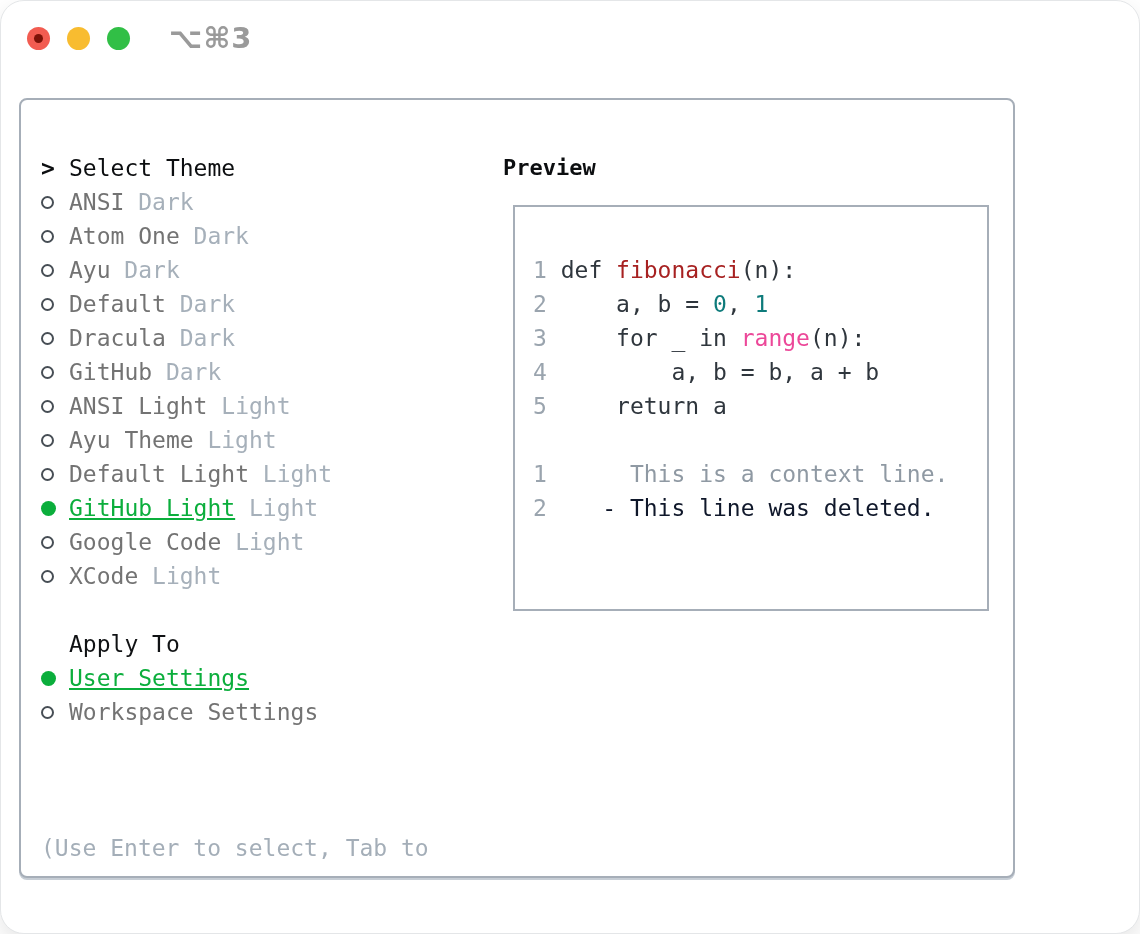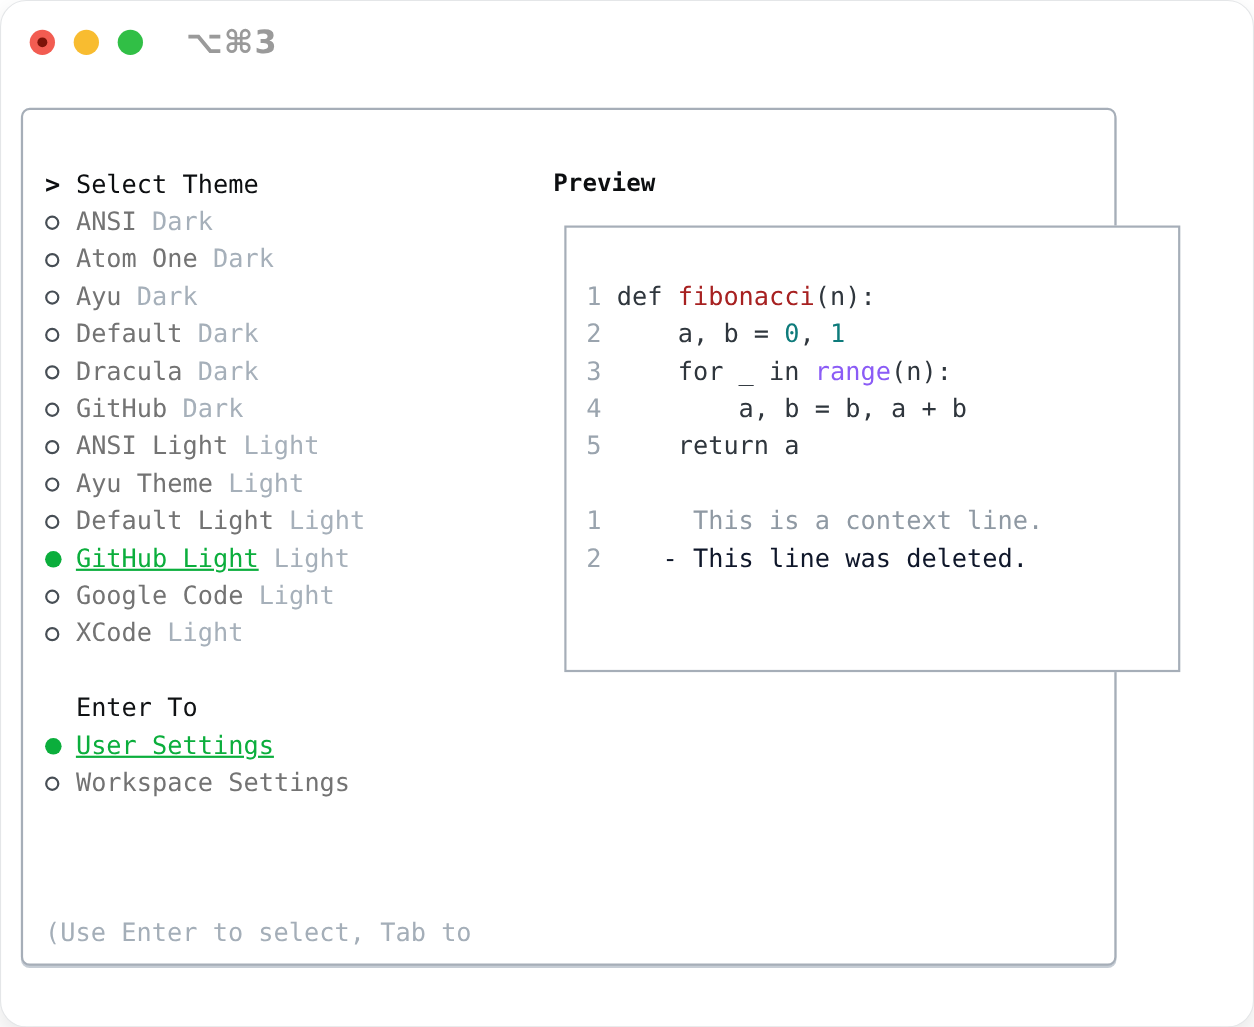--- a/index.html
+++ b/index.html
@@ -33,28 +33,28 @@
   .name{color:#737373;}
   .name.bold-title{color:#0c0e10;font-weight:normal;}
   .name.apply-title{color:#101214;}
   .name.selected{color:#0bae3c;text-decoration:underline;}
   .tag{color:#a6b0ba;margin-left:13.8px;}
   .hint{font-size:23px;line-height:34px;color:#a4aeb8;white-space:pre;}
 
   
   .preview-title{position:absolute;left:482px;top:51px;height:34px;line-height:34px;
                  font-size:22px;font-weight:bold;color:#0c0e10;}
-  .preview-box{position:absolute;left:492px;top:105px;width:560px;height:406px;box-sizing:border-box;
+  .preview-box{position:absolute;left:492px;top:105px;width:476px;height:406px;box-sizing:border-box;
                border:2px solid #a6aeb8;background:#fff;padding:46px 0 0 18px;overflow:hidden;}
   .codeline{height:34px;line-height:34px;font-size:23px;white-space:pre;}
   .ln{display:inline-block;width:2ch;color:#9aa4ae;}
   .c-code{color:#2f363d;}
   .c-func{color:#a72121;}
   .c-num{color:#0e7b7b;}
-  .c-builtin{color:#8b5cf6;}
+  .c-builtin{color:#ec4899;}
   .c-context{color:#8f99a3;text-align:right;}
   .c-deleted{color:#0f172a;}
   .c-added{color:#19b419;}
 </style>
 </head>
 <body>
 
 <div class="window">
 
   <div class="titlebar">
@@ -88,21 +88,21 @@
           <div class="row"><span class="marker"><span class="circle"></span></span><span class="name">Default Light</span><span class="tag">Light</span></div>
           <div class="row"><span class="marker"><span class="circle filled"></span></span><span class="name selected">GitHub Light</span><span class="tag">Light</span></div>
           <div class="row"><span class="marker"><span class="circle"></span></span><span class="name">Google Code</span><span class="tag">Light</span></div>
           <div class="row"><span class="marker"><span class="circle"></span></span><span class="name">XCode</span><span class="tag">Light</span></div>
         </div>
 
       <div class="row blank"></div>
 
       <div class="row">
         <span class="marker"></span>
-        <span class="name apply-title">Enter To</span>
+        <span class="name apply-title">Apply To</span>
       </div>
 
       <div id="apply-list">
           <div class="row"><span class="marker"><span class="circle filled"></span></span><span class="name selected">User Settings</span></div>
           <div class="row"><span class="marker"><span class="circle"></span></span><span class="name">Workspace Settings</span></div>
         </div>
 
       <div class="row blank"></div>
 
       <div class="hint">

